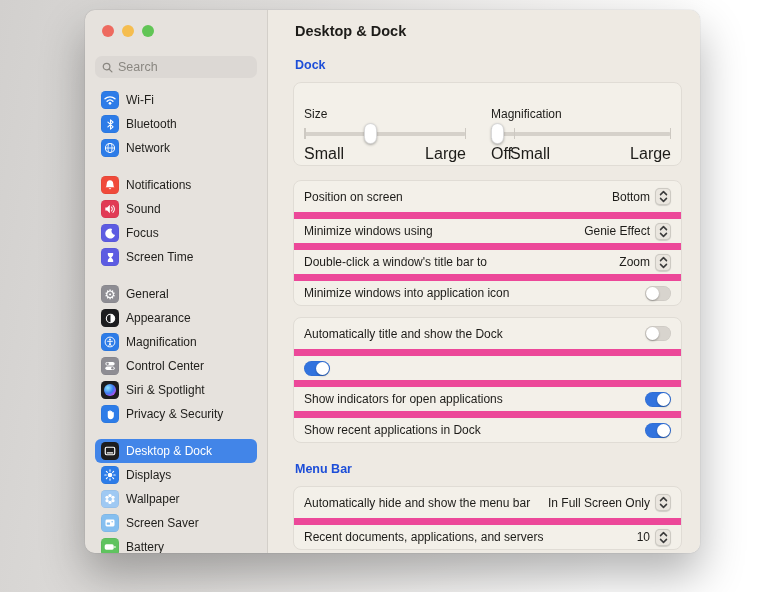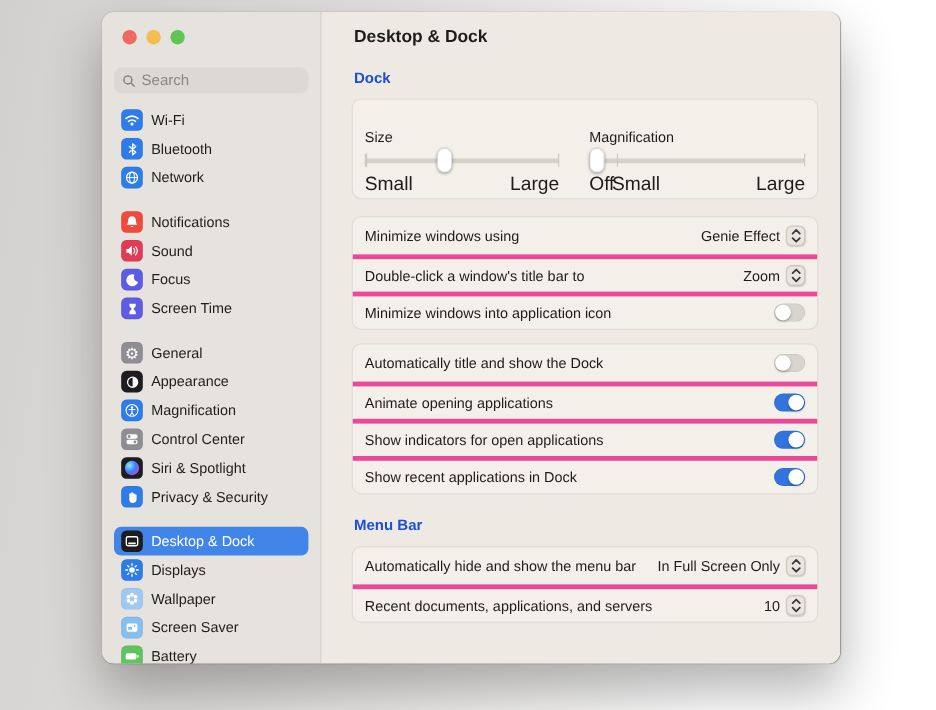--- a/index.html
+++ b/index.html
@@ -45,21 +45,21 @@
   .tick { position:absolute; top:5px; width:1.5px; height:11px; background:#cdc9c2; }
   .knob { position:absolute; top:0; width:13px; height:21px; background:#ffffff; border-radius:6.5px;
           border:.5px solid rgba(0,0,0,.15); box-shadow:0 1px 2.5px rgba(0,0,0,.3); }
   .tick-labels { position:relative; height:13px; font-size:16px; color:#1d1c19;text-decoration:underline; }
   .tl-left { position:absolute; left:0; } .tl-right { position:absolute; right:0; }
   .tl-small-mag { position:absolute; left:19px; }
 
   
   .row { display:flex; align-items:center; justify-content:space-between;
          height:31px; padding:0 10px; }
-  .row + .row { border-top:4px solid #ec4899;text-align:right; }
+  .row + .row { border-top:7px solid #ec4899;text-align:right; }
   .row-label { font-size:12px; color:#1d1c19; }
   .popup { display:flex; align-items:center; gap:5px; }
   .popup-value { font-size:12px; color:#1d1c19; }
   .stepper { width:16px; height:17px; background:#eae6df; border:.5px solid rgba(0,0,0,.12);
              border-radius:5px; display:flex; align-items:center; justify-content:center;
              box-shadow:0 .5px 1px rgba(0,0,0,.15); }
   .toggle { width:26px; height:15px; border-radius:8px; background:#d8d4ce;
             position:relative; box-shadow:inset 0 0 0 .5px rgba(0,0,0,.08); }
   .toggle .tknob { position:absolute; top:1px; left:1px; width:13px; height:13px; border-radius:50%;
                    background:#fff; box-shadow:0 1px 2px rgba(0,0,0,.3); transition:left .1s; }
@@ -295,20 +295,32 @@
         <div class="tick-labels">
           <span class="tl-left">Off</span>
           <span class="tl-small-mag">Small</span>
           <span class="tl-right">Large</span>
         </div>
       </div>
     </div>
 
     <div class="card" style="margin-top:14px;">
       <div class="row">
+        <span class="row-label">Position on screen</span>
+        <span class="popup">
+          <span class="popup-value">Bottom</span>
+          <span class="stepper">
+                <svg width="9" height="13" viewBox="0 0 9 13">
+                  <path d="M1.5 4.6 4.5 1.6 7.5 4.6" stroke="#3a3a3a" stroke-width="1.5" fill="none" stroke-linecap="round" stroke-linejoin="round"></path>
+                  <path d="M1.5 8.4 4.5 11.4 7.5 8.4" stroke="#3a3a3a" stroke-width="1.5" fill="none" stroke-linecap="round" stroke-linejoin="round"></path>
+                </svg>
+              </span>
+        </span>
+      </div>
+      <div class="row">
         <span class="row-label">Minimize windows using</span>
         <span class="popup">
           <span class="popup-value">Genie Effect</span>
           <span class="stepper">
                 <svg width="9" height="13" viewBox="0 0 9 13">
                   <path d="M1.5 4.6 4.5 1.6 7.5 4.6" stroke="#3a3a3a" stroke-width="1.5" fill="none" stroke-linecap="round" stroke-linejoin="round"></path>
                   <path d="M1.5 8.4 4.5 11.4 7.5 8.4" stroke="#3a3a3a" stroke-width="1.5" fill="none" stroke-linecap="round" stroke-linejoin="round"></path>
                 </svg>
               </span>
         </span>
@@ -334,21 +346,20 @@
     </div>
 
     <div class="card" style="margin-top:11px;">
       <div class="row">
         <span class="row-label">Automatically title and show the Dock</span>
         <span class="toggle">
               <span class="tknob"></span>
             </span>
       </div>
       <div class="row">
-        <span class="row-label">Animate opening applications</span>
         <span class="toggle on" style="background: rgb(50, 115, 222);">
               <span class="tknob"></span>
             </span>
       </div>
       <div class="row">
         <span class="row-label">Show indicators for open applications</span>
         <span class="toggle on" style="background: rgb(50, 115, 222);">
               <span class="tknob"></span>
             </span>
       </div>

